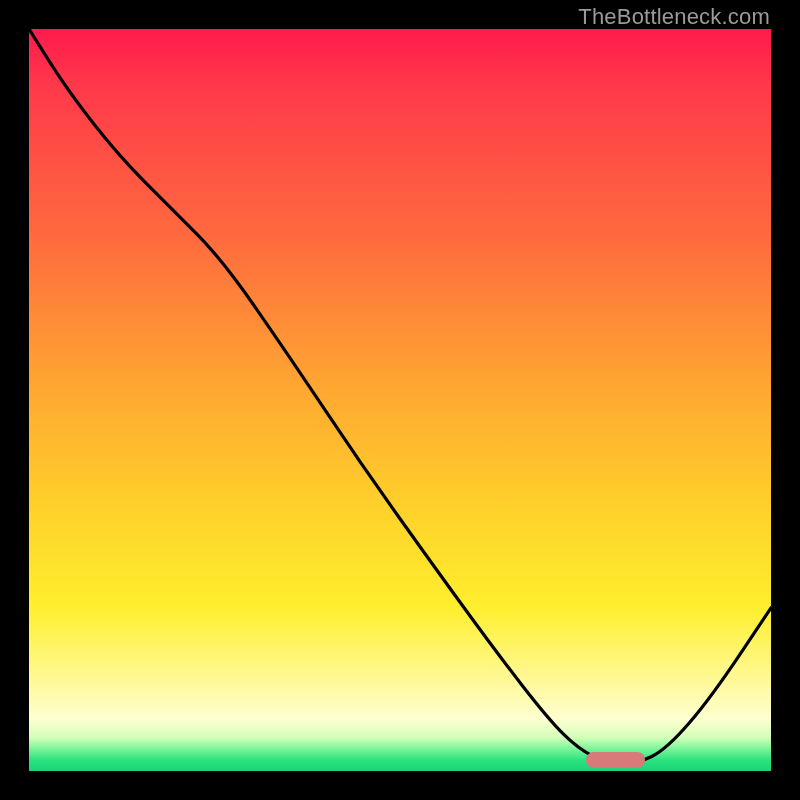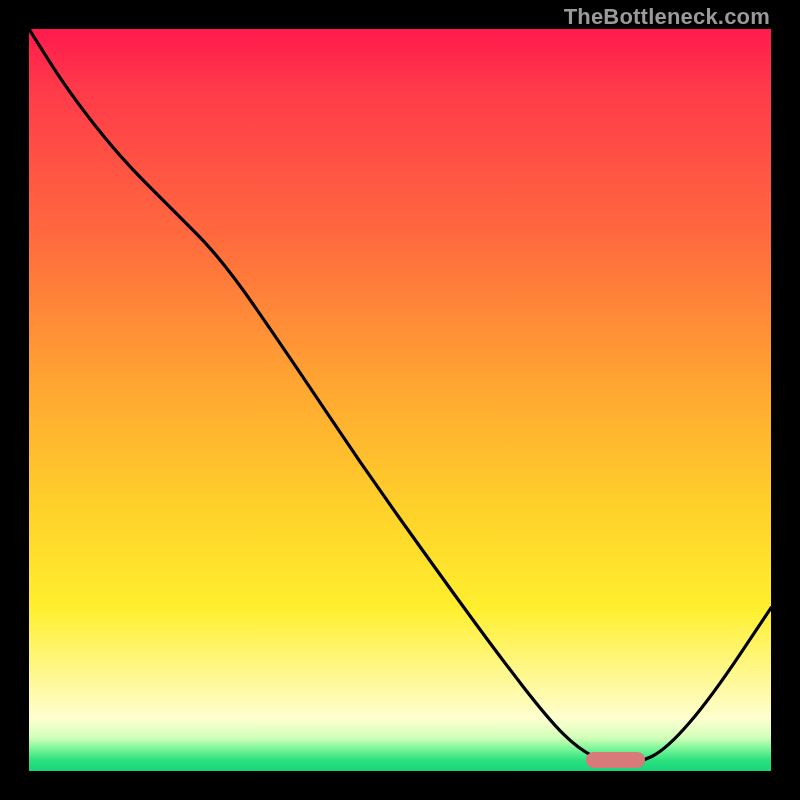--- a/index.html
+++ b/index.html
@@ -39,21 +39,21 @@
       #2de27e 98.5%,
       #17d67b 100%
     );
   }
   .watermark {
     position: absolute;
     top: 4px;
     right: 30px;
     color: #9a9a9a;
     font-size: 22px;
-    font-weight: 700;
+    font-weight: 400;
     letter-spacing: 0.2px;
     user-select: none;
   }
   .curve-svg {
     position: absolute;
     left: 29px;
     top: 29px;
     width: 742px;
     height: 742px;
     pointer-events: none;

